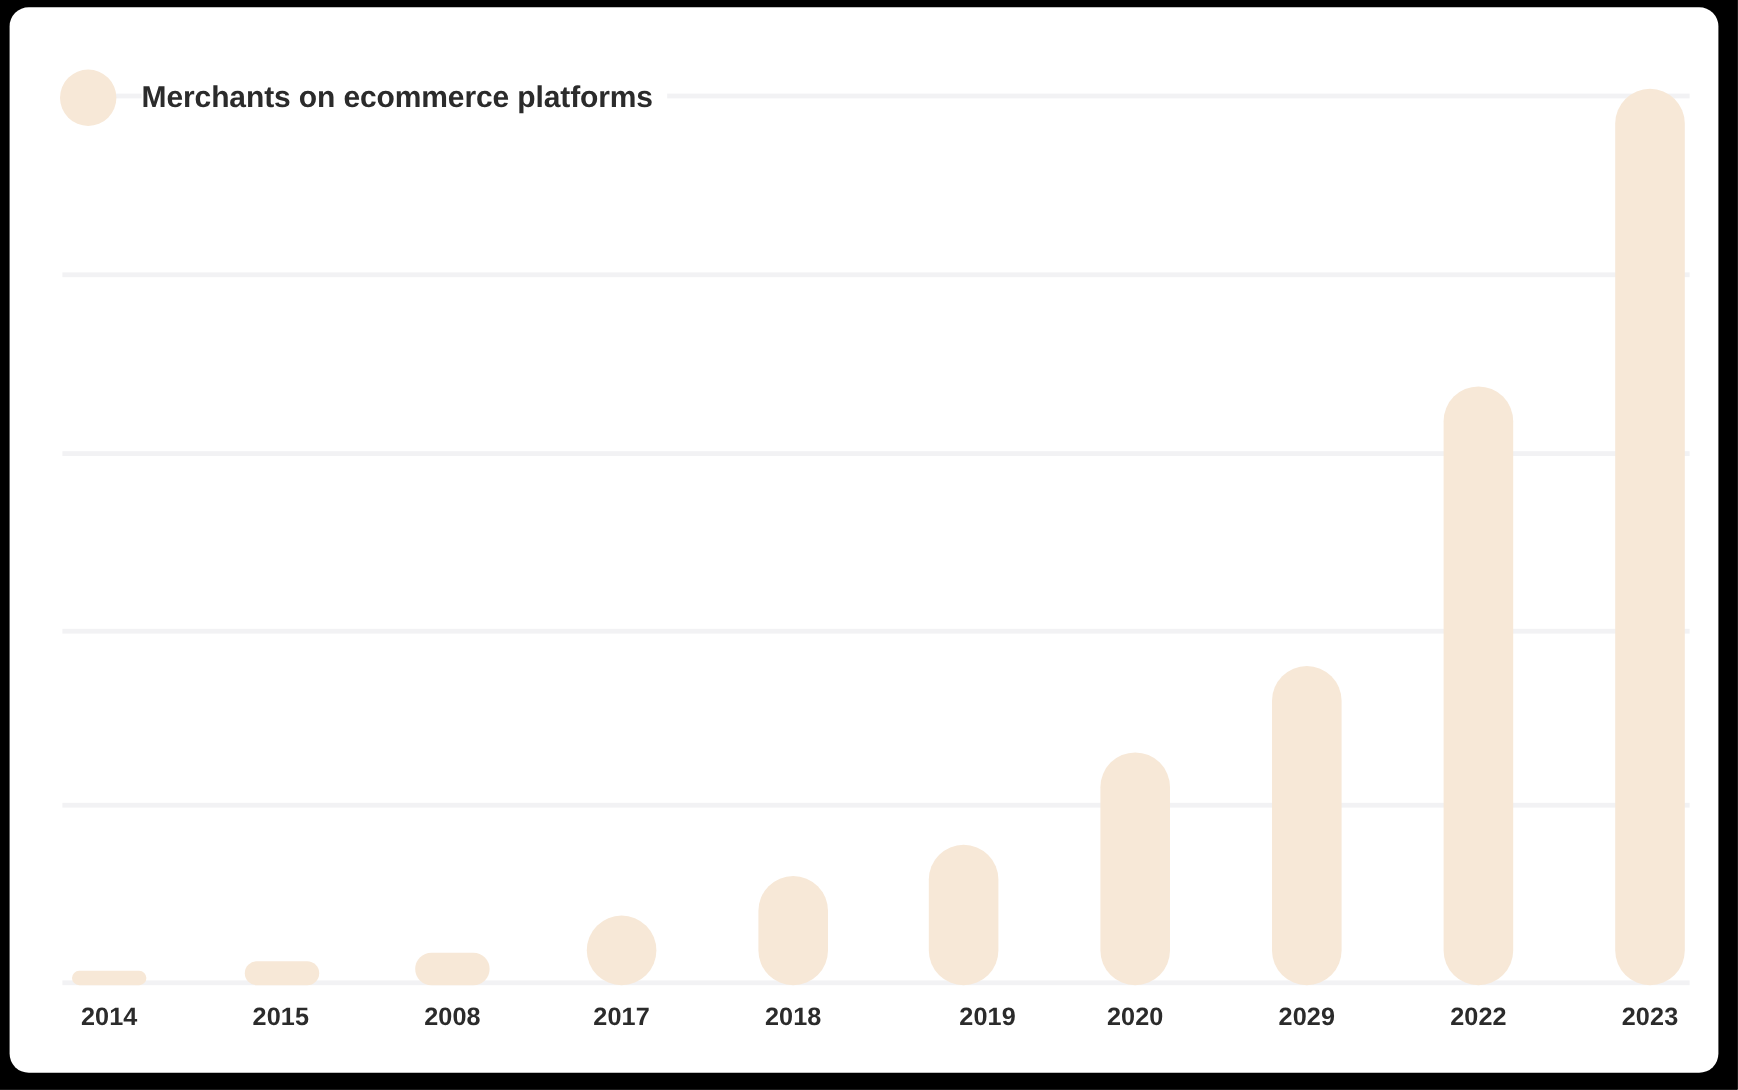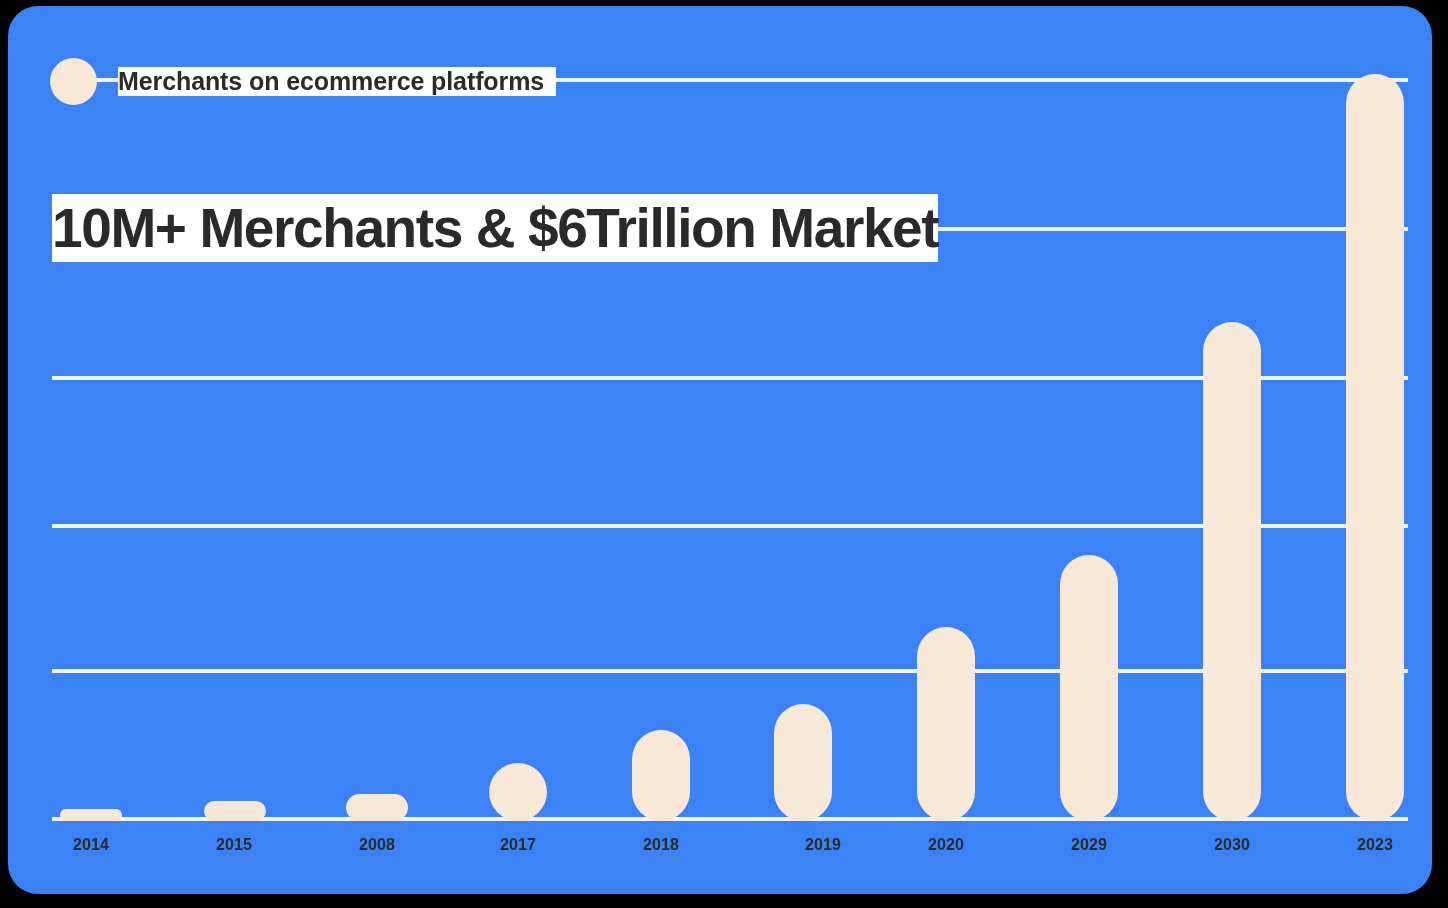--- a/index.html
+++ b/index.html
@@ -22,22 +22,22 @@
     background: #000000;
   }
 
   
   .card {
     position: absolute;
     left: 8px;
     top: 6px;
     width: 1424px;
     height: 888px;
-    background: #3b82f6;
-    border-radius: 30px;
+    background: #ffffff;
+    border-radius: 16px;
     overflow: hidden;
   }
 
   
   .plot {
     position: absolute;
     left: 0;
     top: 0;
     width: 1424px;
     height: 888px;
@@ -118,21 +118,21 @@
     position: absolute;
     left: 0;
     top: 830px;
     width: 1424px;
     height: 30px;
     z-index: 5;
   }
   .xtick {
     position: absolute;
     top: 0;
-    font-size: 16px;
+    font-size: 21px;
     font-weight: 700;
     color: #2b2b2b;
     text-align: center;
     letter-spacing: 0.1px;
   }
 </style>
 </head>
 <body>
 
 <div class="page">
@@ -159,30 +159,29 @@
       <div class="bar" style="left:1195px;top:316px; width:58px; height:499px;"></div>
       <div class="bar" style="left:1338px;top:68px;  width:58px; height:747px;"></div>
     </div>
 
     <div class="legend">
       <span class="legend-dot"></span>
       <span class="legend-label">Merchants on ecommerce platforms</span>
     </div>
 
     <div class="headline">
-      <span class="headline-line">10M+ Merchants &amp; $6Trillion Market</span>
     </div>
 
     <div class="xaxis">
       <span class="xtick" style="left:52px;  width:62px;">2014</span>
       <span class="xtick" style="left:195px; width:62px;">2015</span>
       <span class="xtick" style="left:338px; width:62px;">2008</span>
       <span class="xtick" style="left:479px; width:62px;">2017</span>
       <span class="xtick" style="left:622px; width:62px;">2018</span>
       <span class="xtick" style="left:784px; width:62px;">2019</span>
       <span class="xtick" style="left:907px; width:62px;">2020</span>
       <span class="xtick" style="left:1050px;width:62px;">2029</span>
-      <span class="xtick" style="left:1193px;width:62px;">2030</span>
+      <span class="xtick" style="left:1193px;width:62px;">2022</span>
       <span class="xtick" style="left:1336px;width:62px;">2023</span>
     </div>
 
   </div>
 </div>
 
 </body></html>

